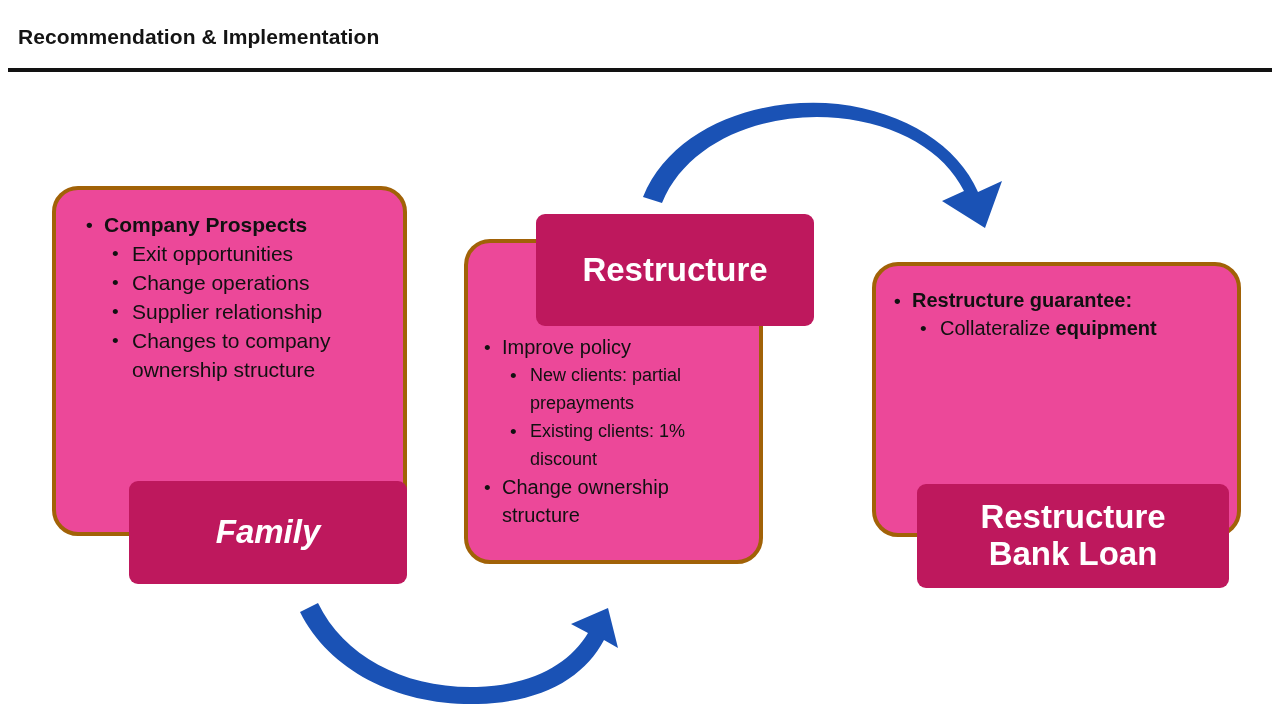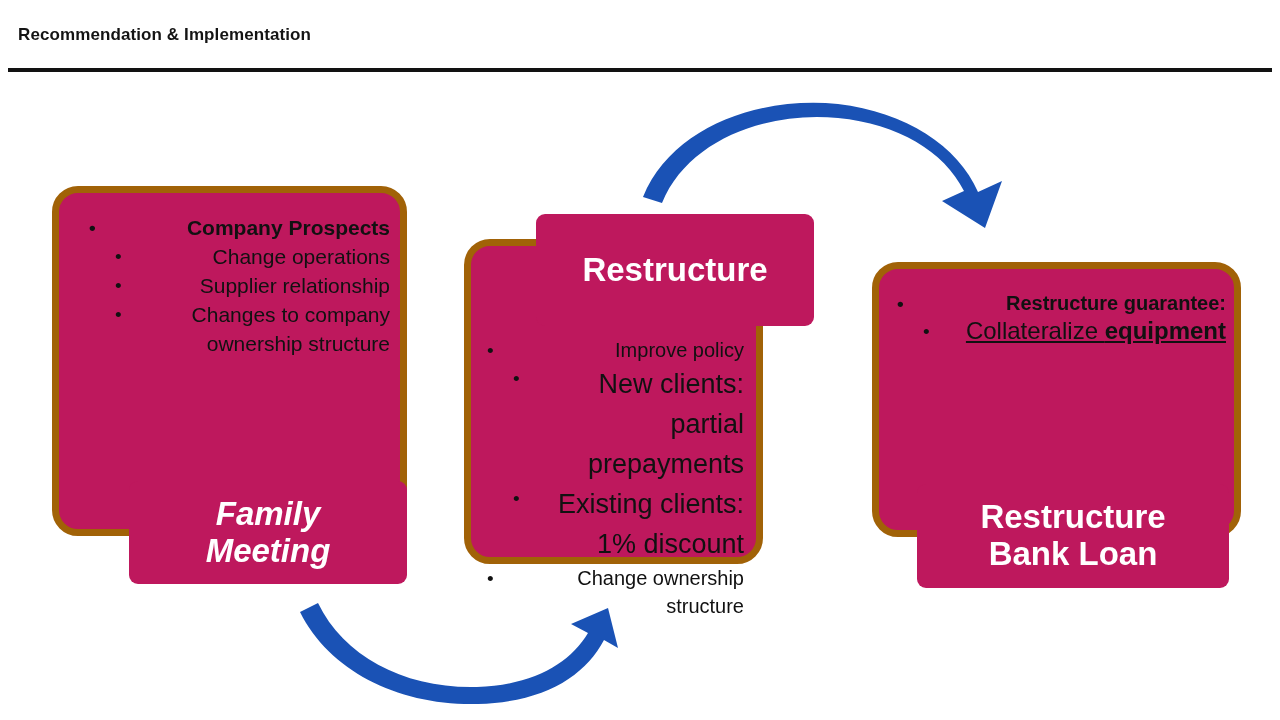--- a/index.html
+++ b/index.html
@@ -21,43 +21,42 @@
     position: absolute;
     left: 0;
     top: 0;
     width: 1280px;
     height: 72px;
   }
   .slide-title {
     position: absolute;
     left: 18px;
     top: 25px;
-    font-size: 17px;
+    font-size: 21px;
     font-weight: bold;
     letter-spacing: 0.1px;
     color: #141414;
     white-space: nowrap;
   }
   .title-rule {
     position: absolute;
     left: 8px;
     top: 68px;
     width: 1264px;
     height: 4px;
     background: #121212;
   }
 
   
   .obox {
     position: absolute;
     box-sizing: border-box;
-    border: 7px solid #a16207;
+    border: 4px solid #a16207;
     border-radius: 26px;
-    background: #be185d;
-    text-align: right;
+    background: #ec4899;
   }
   #box-prospects { left: 52px;  top: 186px; width: 355px; height: 350px; }
   #box-restructure-company { left: 464px; top: 239px; width: 299px; height: 325px; }
   #box-bank { left: 872px; top: 262px; width: 369px; height: 275px; }
 
   
   ul.lvl1 {
     margin: 0;
     padding: 0;
     list-style: none;
@@ -95,23 +94,23 @@
     font-size: 19px;
     line-height: 29px;
   }
   .bold { font-weight: bold; }
 
   #box-prospects .list-wrap { position: absolute; left: 22px; top: 20px; right: 10px; }
   #box-restructure-company .list-wrap { position: absolute; left: 8px; top: 90px; right: 12px; }
   #box-bank .list-wrap { position: absolute; left: 10px; top: 20px; right: 8px; }
 
   #box-restructure-company ul.lvl1 > li { font-size: 20px; line-height: 28px; }
-  #box-restructure-company ul.lvl2 > li { font-size: 27px; line-height: 40px; }
+  #box-restructure-company ul.lvl2 > li { font-size: 18px; line-height: 28px; }
   #box-bank ul.lvl1 > li { font-size: 20px; line-height: 28px; }
-  #box-bank ul.lvl2 > li { font-size: 24px; line-height: 28px; text-decoration: underline; }
+  #box-bank ul.lvl2 > li { font-size: 20px; line-height: 28px; }
 
   
   .badge {
     position: absolute;
     box-sizing: border-box;
     background: #be185d;
     border-radius: 9px;
     color: #ffffff;
     font-weight: bold;
     text-align: center;
@@ -176,20 +175,21 @@
              C 406 689, 344 657, 318 603 Z" fill="#1a52b5"></path>
   </g>
 </svg>
 
 <div class="obox" id="box-prospects">
   <div class="list-wrap">
     <ul class="lvl1">
       <li>
         <span class="txt bold">Company Prospects</span>
         <ul class="lvl2">
+          <li>Exit opportunities</li>
           <li>Change operations</li>
           <li>Supplier relationship</li>
           <li>Changes to company ownership structure</li>
         </ul>
       </li>
     </ul>
   </div>
 </div>
 
 <div class="obox" id="box-restructure-company">
@@ -218,21 +218,20 @@
           <li><span>Collateralize </span><span class="bold">equipment</span></li>
         </ul>
       </li>
     </ul>
   </div>
 </div>
 
 <div class="badge" id="badge-family-meeting">
   <div>
     <div>Family</div>
-    <div>Meeting</div>
   </div>
 </div>
 
 <div class="badge" id="badge-restructure-company">
   <div>
     <div>Restructure</div>
   </div>
 </div>
 
 <div class="badge" id="badge-restructure-bank-loan">

